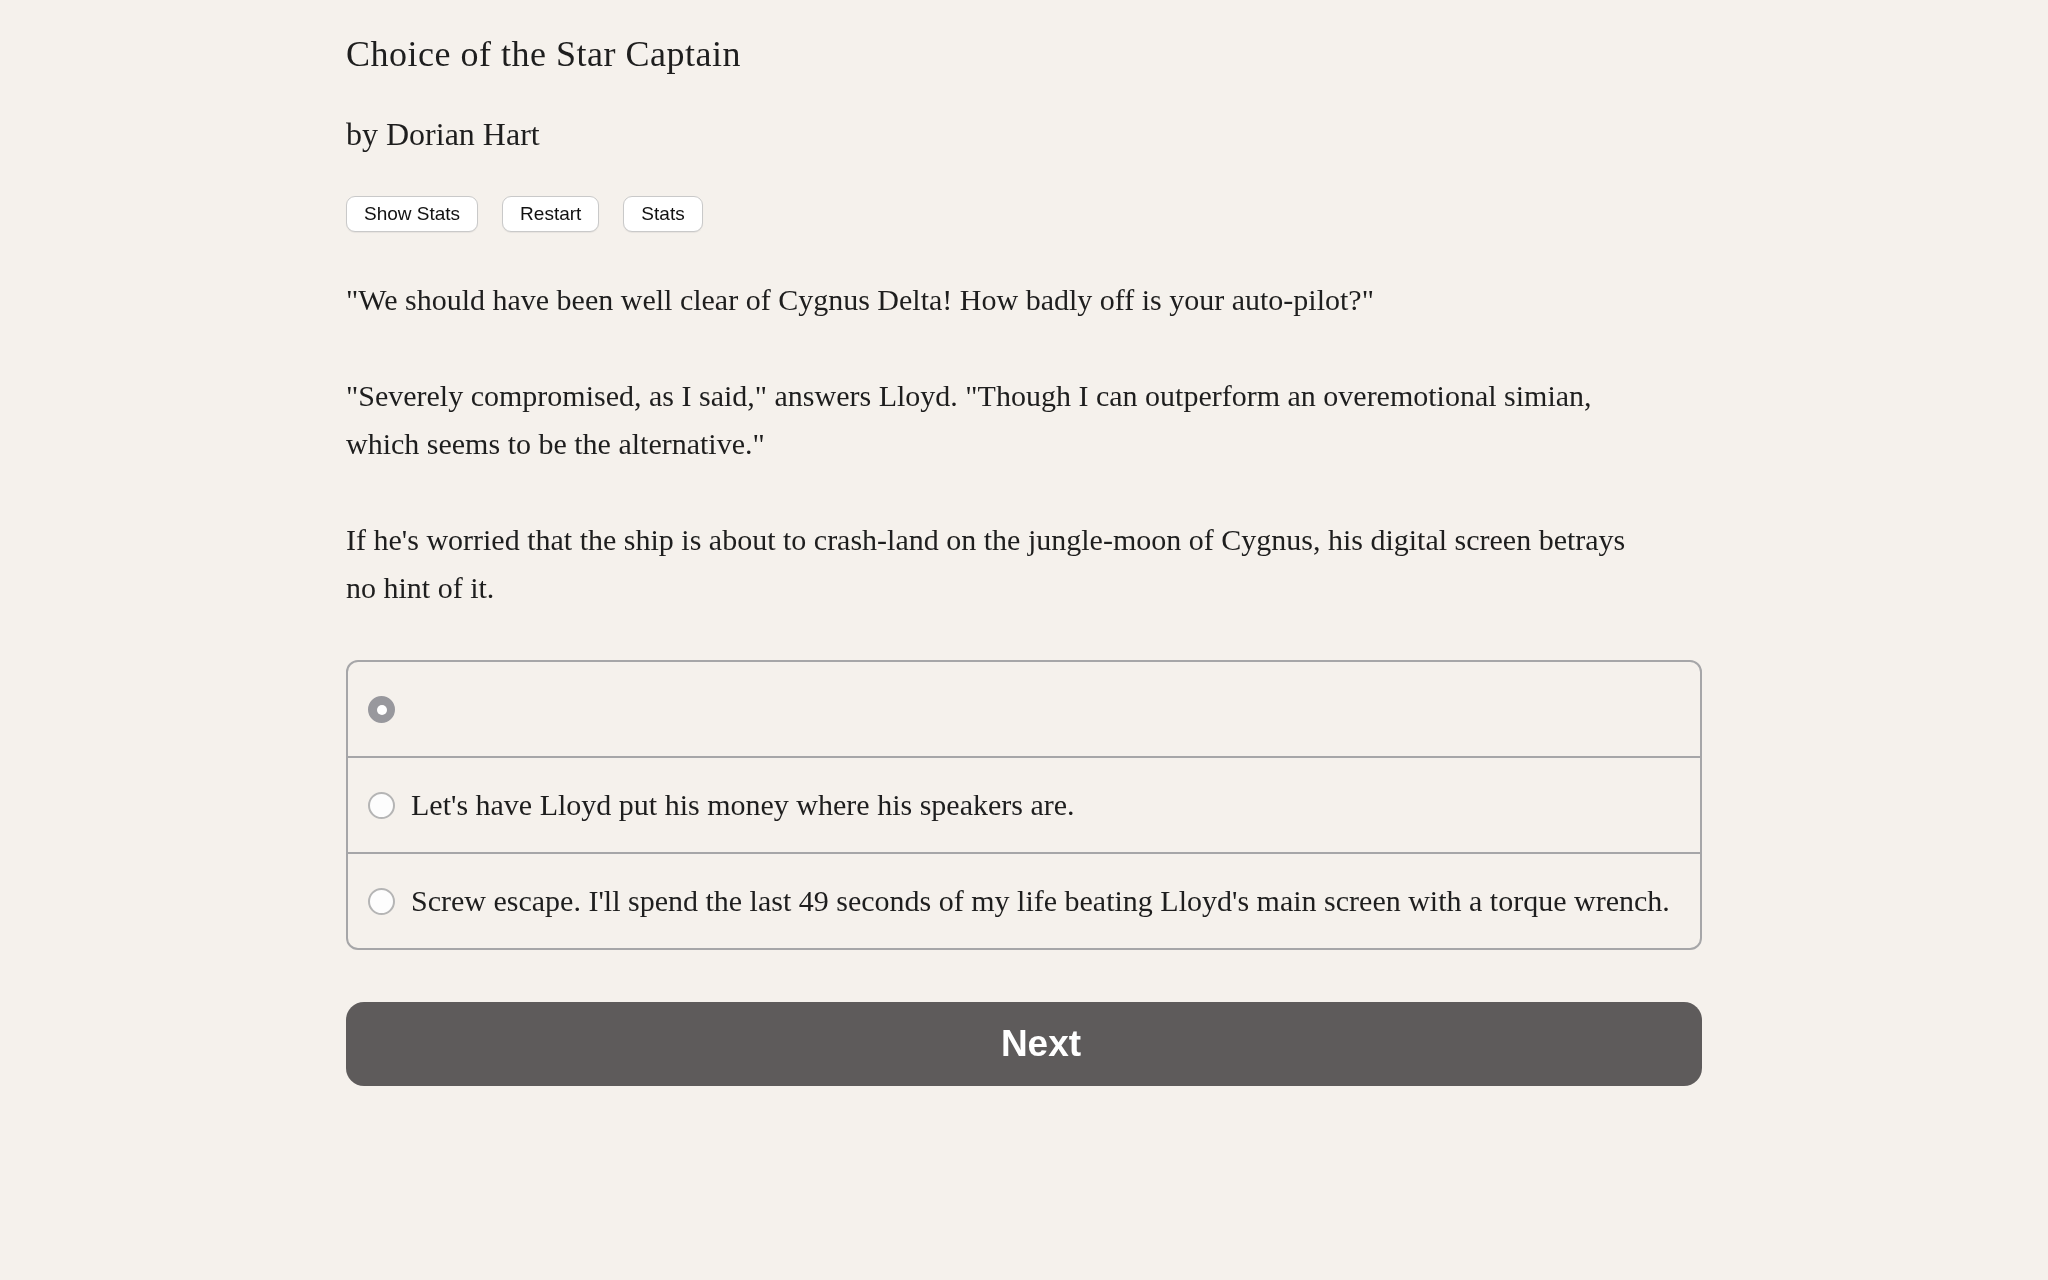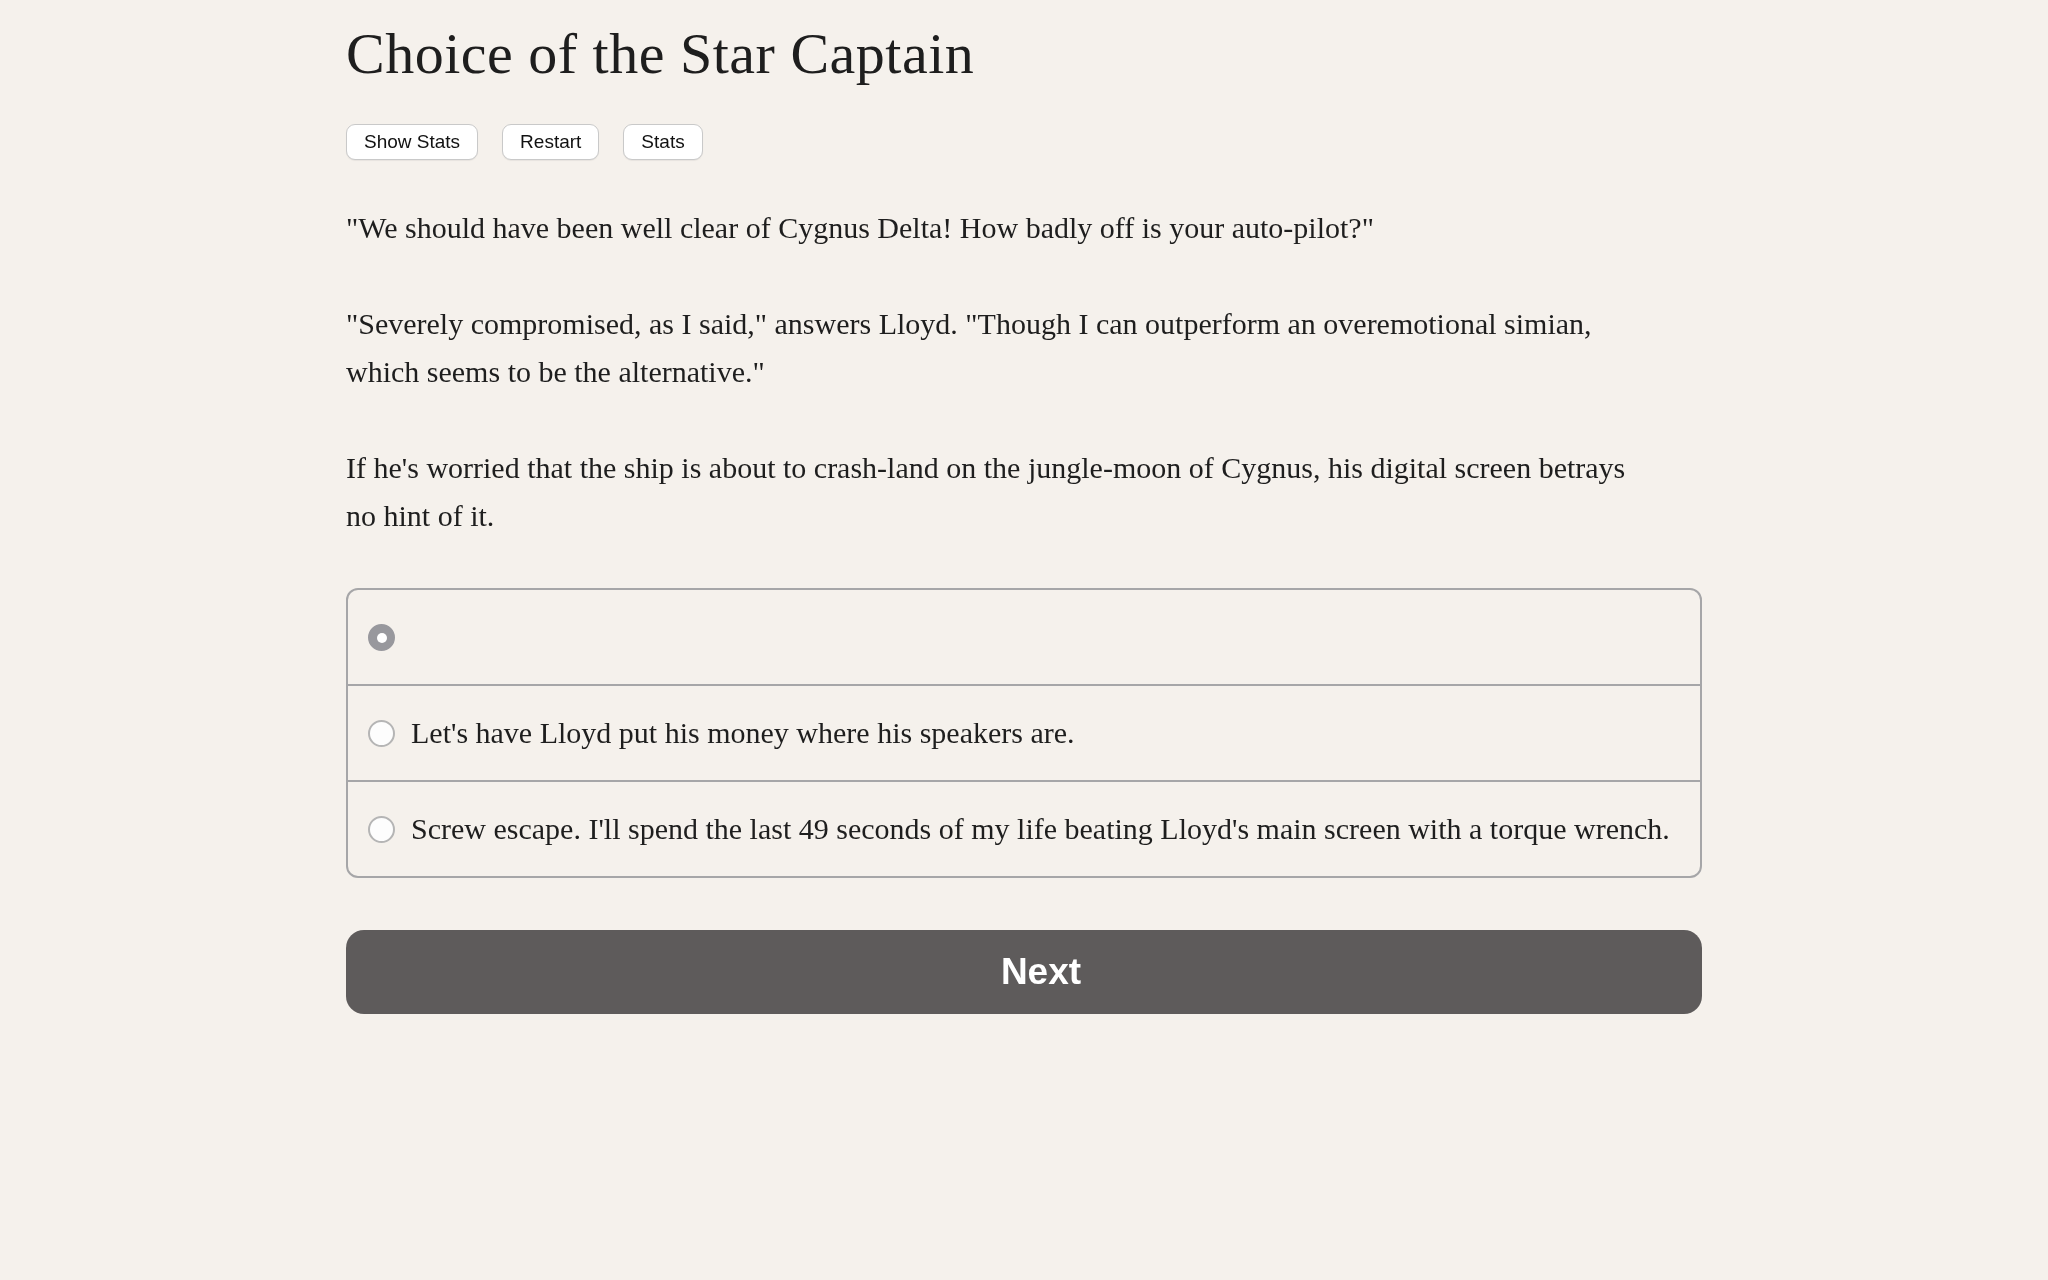--- a/index.html
+++ b/index.html
@@ -13,21 +13,21 @@
   body {
     font-family: "Liberation Serif", serif;
     color: #1e1e1e;
   }
   .content {
     width: 1356px;
     margin: 0 auto;
     padding-top: 26px;
   }
   .title {
-    font-size: 58px;
+    font-size: 36px;
     line-height: 56px;
     font-weight: normal;
     margin: 0;
     letter-spacing: 0.5px;
   }
   .author {
     font-size: 32px;
     line-height: 40px;
     margin-top: 32px;
   }
@@ -119,20 +119,21 @@
     padding-left: 40px;
   }
 </style>
 </head>
 <body>
 
 <div class="content">
 
   <h1 class="title">Choice of the Star Captain</h1>
 
+  <div class="author">by Dorian Hart</div>
 
   <div class="toolbar">
     <button class="toolbar-btn">Show Stats</button>
     <button class="toolbar-btn">Restart</button>
     <button class="toolbar-btn">Stats</button>
   </div>
 
   <div class="story">
     <p>"We should have been well clear of Cygnus Delta! How badly off is your auto-pilot?"</p>
     <p>"Severely compromised, as I said," answers Lloyd. "Though I can outperform an overemotional simian, which seems to be the alternative."</p>

